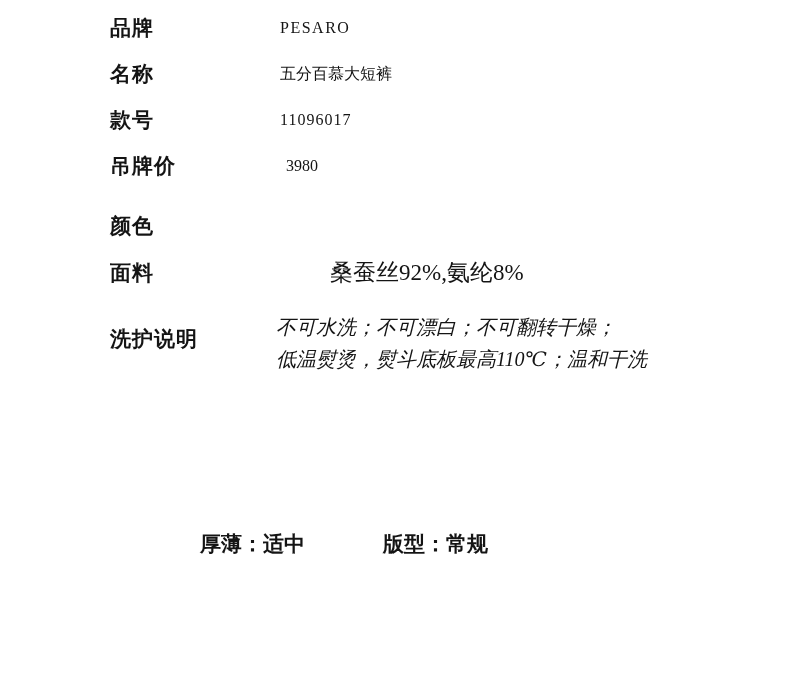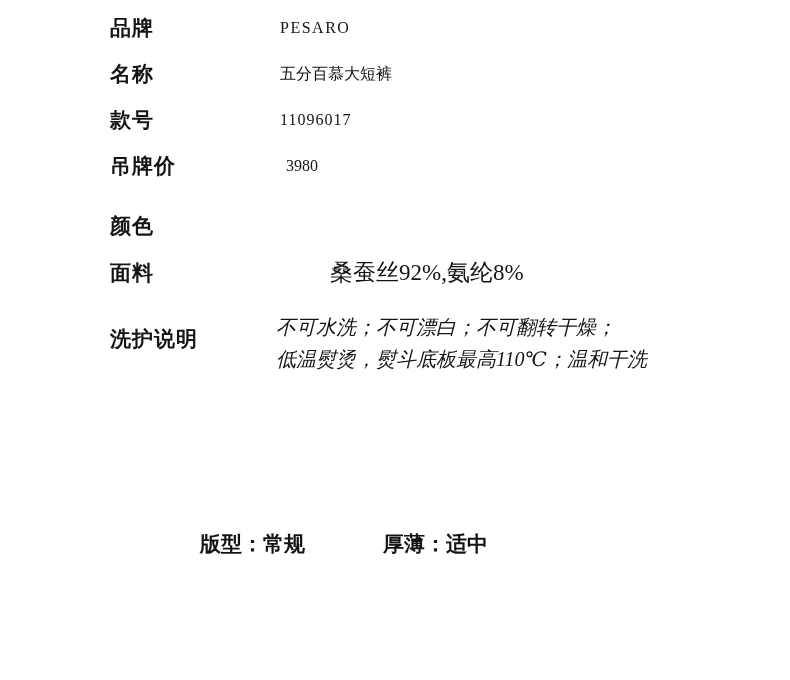--- a/index.html
+++ b/index.html
@@ -147,17 +147,17 @@
       <div class="spec-label">洗护说明</div>
       <div class="spec-value">
         <span class="sub-line">不可水洗；不可漂白；不可翻转干燥；</span>
         <span class="sub-line">低温熨烫，熨斗底板最高110℃；温和干洗</span>
       </div>
     </div>
 
   </div>
 
   <div class="footer-attrs">
+    <div class="attr-item">厚薄：适中</div>
     <div class="attr-item">版型：常规</div>
-    <div class="attr-item">厚薄：适中</div>
   </div>
 
 </div>
 
 </body></html>

